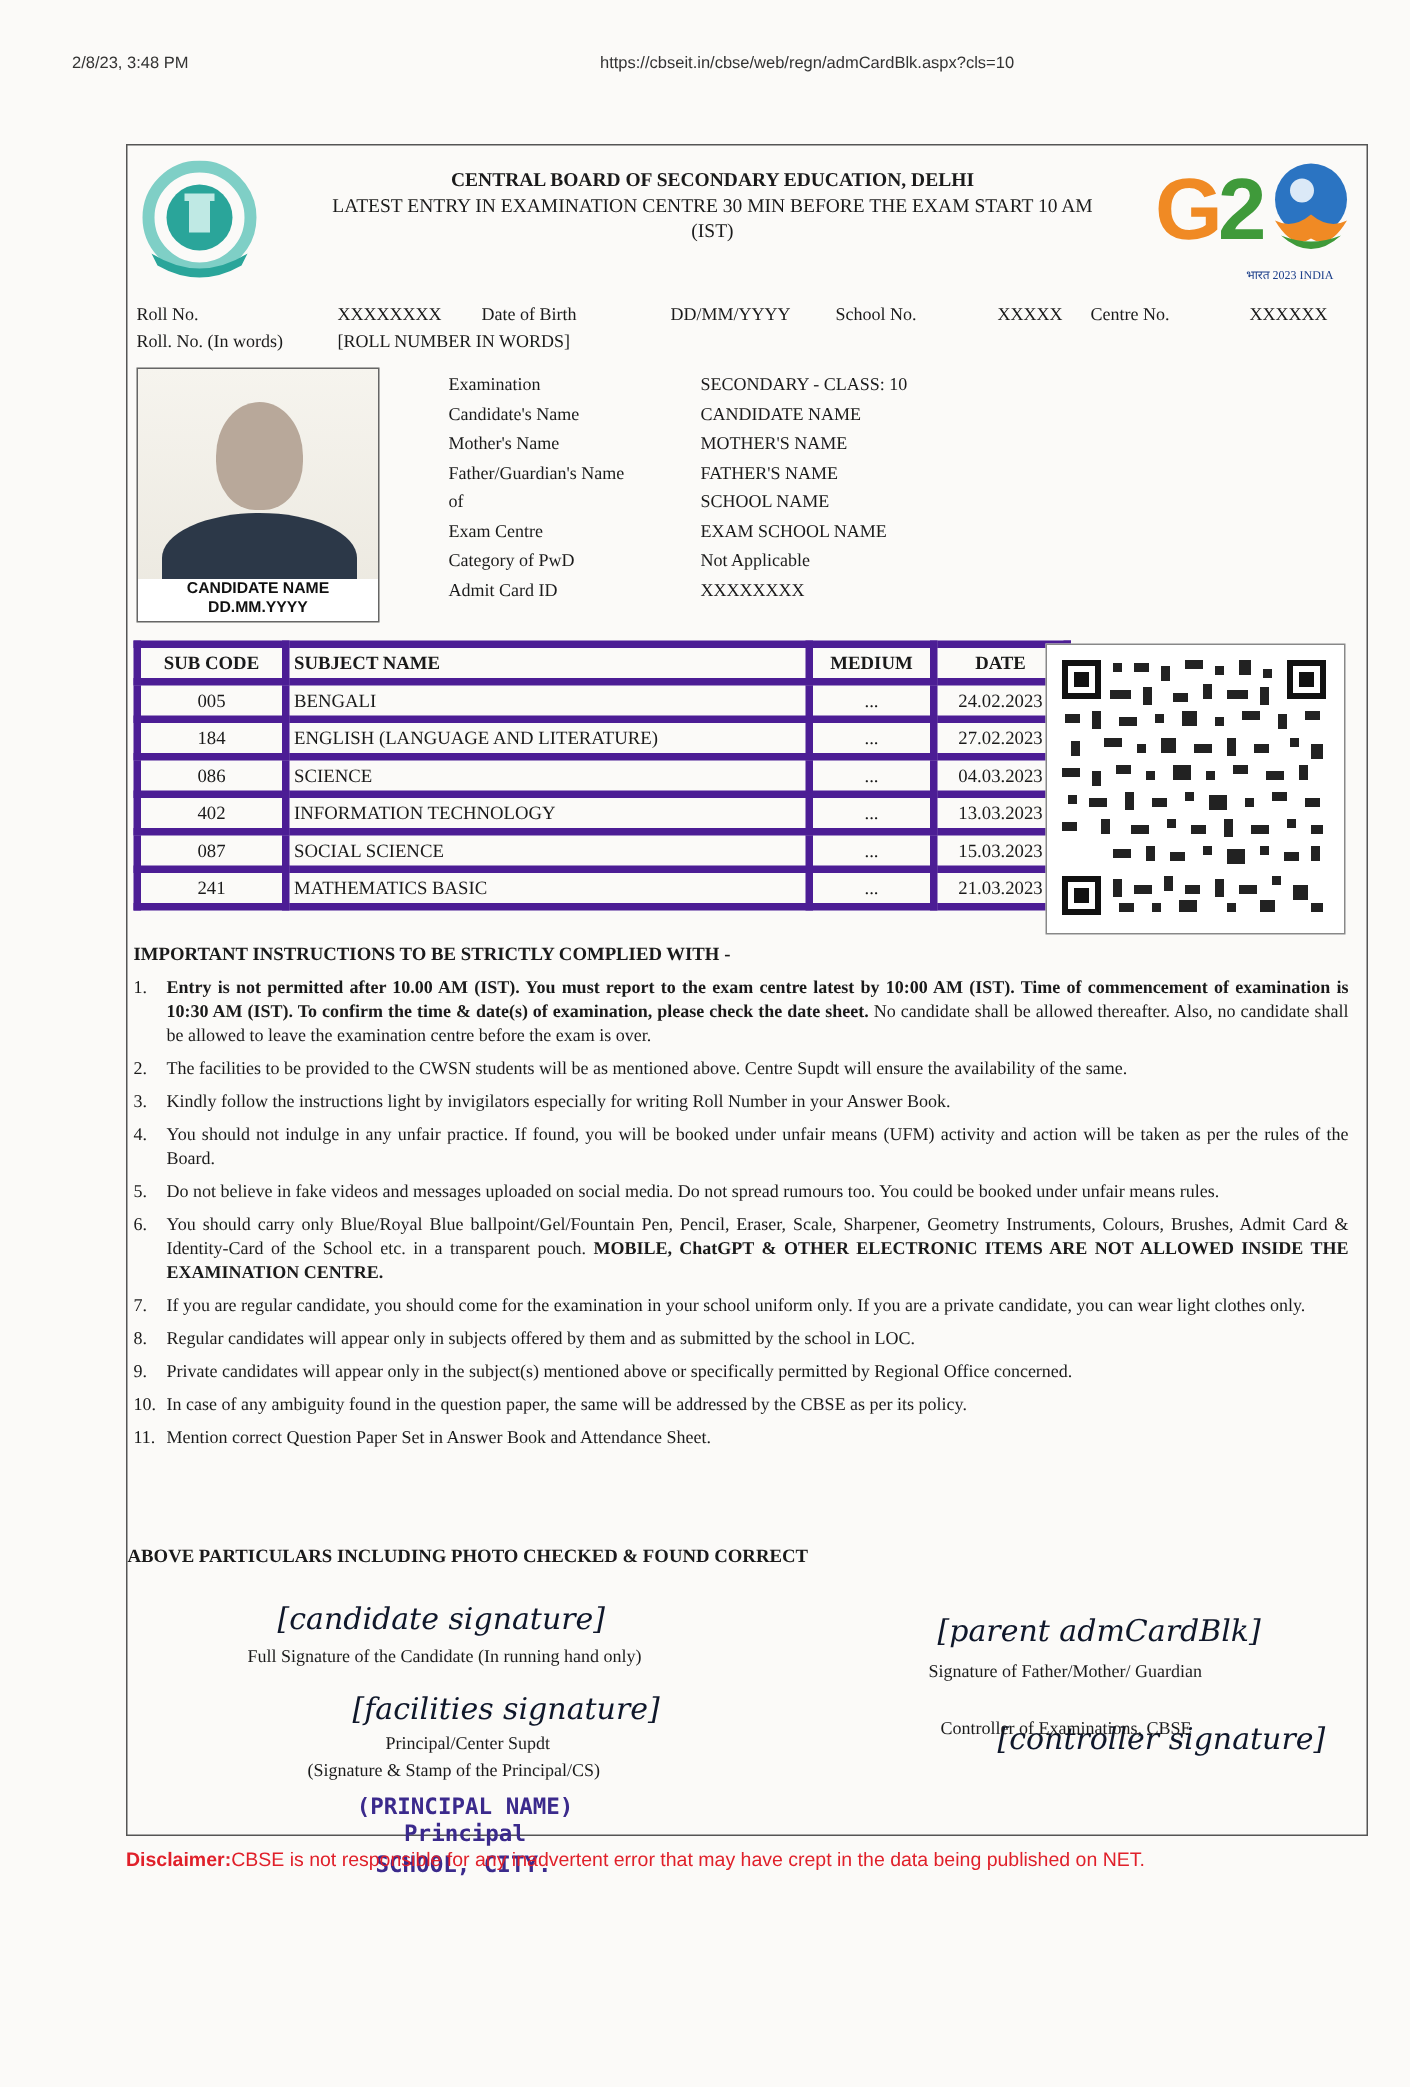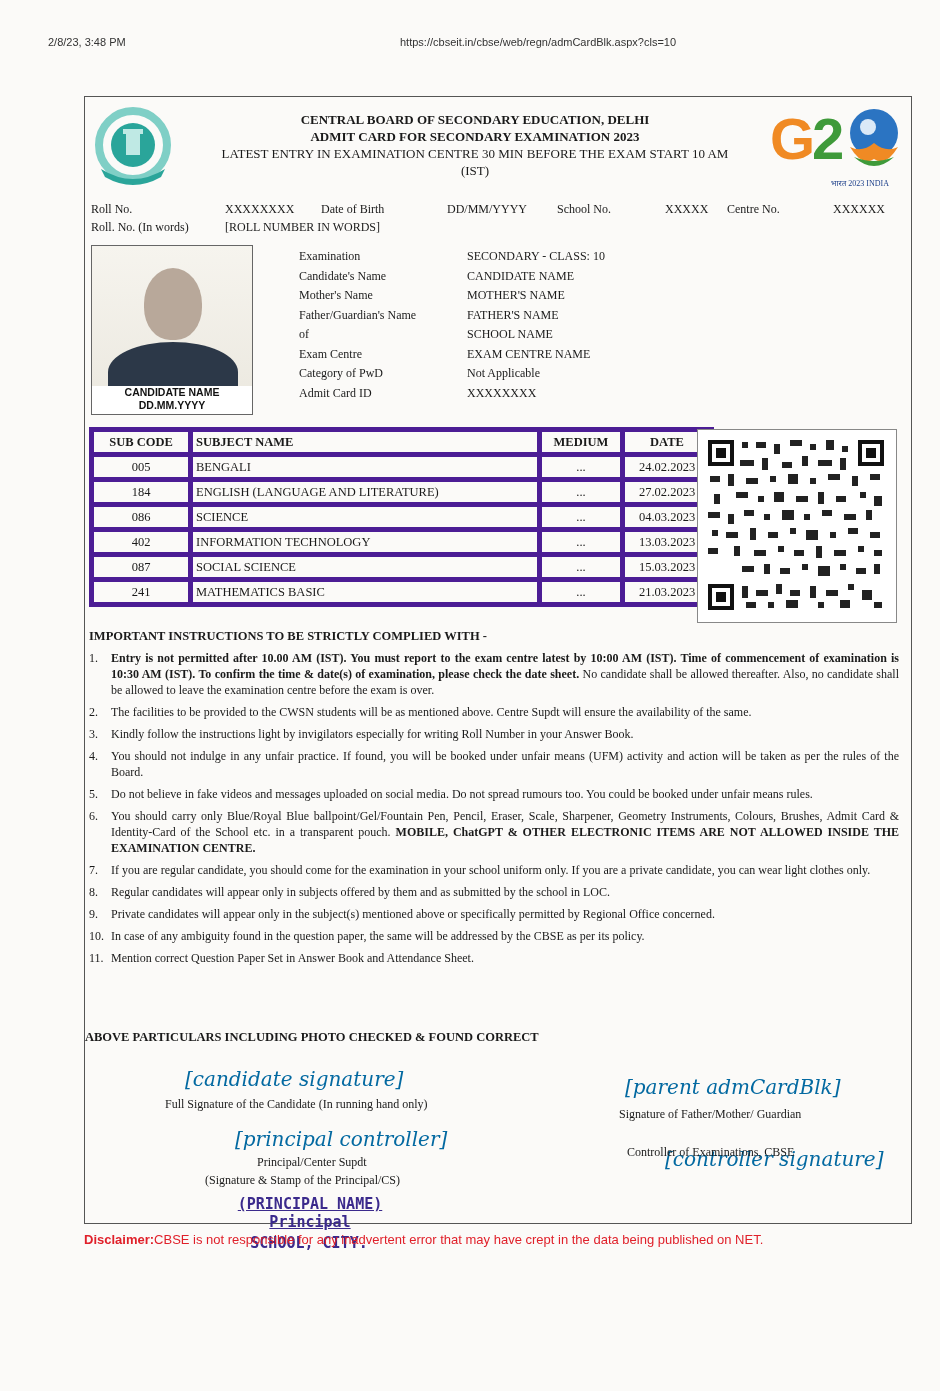--- a/index.html
+++ b/index.html
@@ -101,21 +101,21 @@
     .instr .num { position: absolute; left: 0; top: 0; }
     .instr .bold { font-weight: bold; }
 
     .checked {
       position: absolute; left: 0; width: 822px; top: 933px;
       font-weight: bold; font-size: 12.5px;
     }
     .sig { position: absolute; font-size: 12px; white-space: nowrap; }
     .handwriting {
       position: absolute; font-family: "DejaVu Serif", serif; font-style: italic;
-      font-size: 20px; color: #0369a1;
+      font-size: 20px; color: #0f172a;
     }
     .stamp {
       position: absolute; font-family: "DejaVu Sans Mono", monospace;
       font-weight: bold; color: #3b2a8c; font-size: 15px; text-align: center;
     }
     .disclaimer {
       position: absolute; left: 84px; top: 1232px; width: 830px;
       font-family: "Liberation Sans", "DejaVu Sans", sans-serif;
       font-size: 13px; color: #e0202a; white-space: nowrap;
     }
@@ -136,21 +136,20 @@
       <circle cx="40" cy="38" r="34" fill="none" stroke="#7fcfc6" stroke-width="8"></circle>
       <circle cx="40" cy="38" r="22" fill="#2aa59a"></circle>
       <rect x="33" y="26" width="14" height="22" fill="#bfe9e4"></rect>
       <rect x="30" y="22" width="20" height="5" fill="#bfe9e4"></rect>
       <path d="M8 62 Q40 82 72 62 L68 70 Q40 86 12 70 Z" fill="#2aa59a"></path>
     </svg>
   </div>
 
   <div class="heading">
     <div class="b">CENTRAL BOARD OF SECONDARY EDUCATION, DELHI</div>
-    <div class="b">ADMIT CARD FOR SECONDARY EXAMINATION 2023</div>
     <div>LATEST ENTRY IN EXAMINATION CENTRE 30 MIN BEFORE THE EXAM START 10 AM</div>
     <div>(IST)</div>
   </div>
 
   <div class="logo-right">
     <svg width="135" height="90" viewBox="0 0 135 90">
       <text x="2" y="56" font-family="Liberation Sans, sans-serif" font-size="58" font-weight="bold" fill="#f08a24">G</text>
       <text x="44" y="56" font-family="Liberation Sans, sans-serif" font-size="58" font-weight="bold" fill="#3f9a3a">2</text>
       <circle cx="106" cy="30" r="24" fill="#2b74c2"></circle>
       <circle cx="100" cy="24" r="8" fill="#dbe9f7"></circle>
@@ -201,21 +200,21 @@
     <div class="row">
         <span class="k">Father/Guardian's Name</span>
         <span class="v">FATHER'S NAME</span>
       </div>
     <div class="row">
         <span class="k">of</span>
         <span class="v">SCHOOL NAME</span>
       </div>
     <div class="row">
         <span class="k">Exam Centre</span>
-        <span class="v">EXAM CENTRE NAME</span>
+        <span class="v">EXAM SCHOOL NAME</span>
       </div>
     <div class="row">
         <span class="k">Category of PwD</span>
         <span class="v">Not Applicable</span>
       </div>
     <div class="row">
         <span class="k">Admit Card ID</span>
         <span class="v">XXXXXXXX</span>
       </div>
   </div>
@@ -385,25 +384,25 @@
   </div>
 
   <div class="checked">ABOVE PARTICULARS INCLUDING PHOTO CHECKED &amp; FOUND CORRECT</div>
 
   <div class="handwriting" style="left:100px; top:970px;">[candidate signature]</div>
   <div class="sig" style="left:80px; top:1000px;">Full Signature of the Candidate (In running hand only)</div>
 
   <div class="handwriting" style="left:540px; top:978px;">[parent admCardBlk]</div>
   <div class="sig" style="left:534px; top:1010px;">Signature of Father/Mother/ Guardian</div>
 
-  <div class="handwriting" style="left:150px; top:1030px;">[principal controller]</div>
+  <div class="handwriting" style="left:150px; top:1030px;">[facilities signature]</div>
   <div class="sig" style="left:172px; top:1058px;">Principal/Center Supdt</div>
   <div class="sig" style="left:120px; top:1076px;">(Signature &amp; Stamp of the Principal/CS)</div>
 
-  <div class="stamp" style="left:120px; top:1098px; width:210px;text-decoration:underline;">
+  <div class="stamp" style="left:120px; top:1098px; width:210px;">
     <div>(PRINCIPAL NAME)</div>
     <div>Principal</div>
   </div>
 
   <div class="handwriting" style="left:580px; top:1050px;">[controller signature]</div>
   <div class="sig" style="left:542px; top:1048px;">Controller of Examinations, CBSE</div>
 </div>
 
 <div class="stamp" style="left:204px; top:1234px; width:210px;">SCHOOL, CITY.</div>
 

